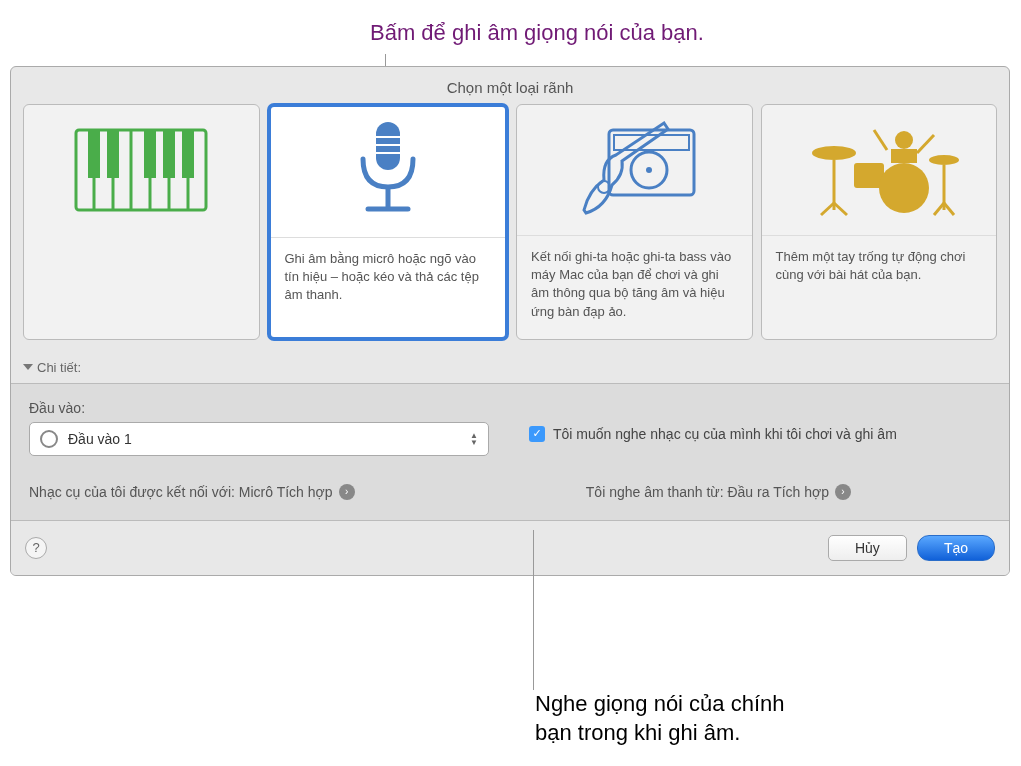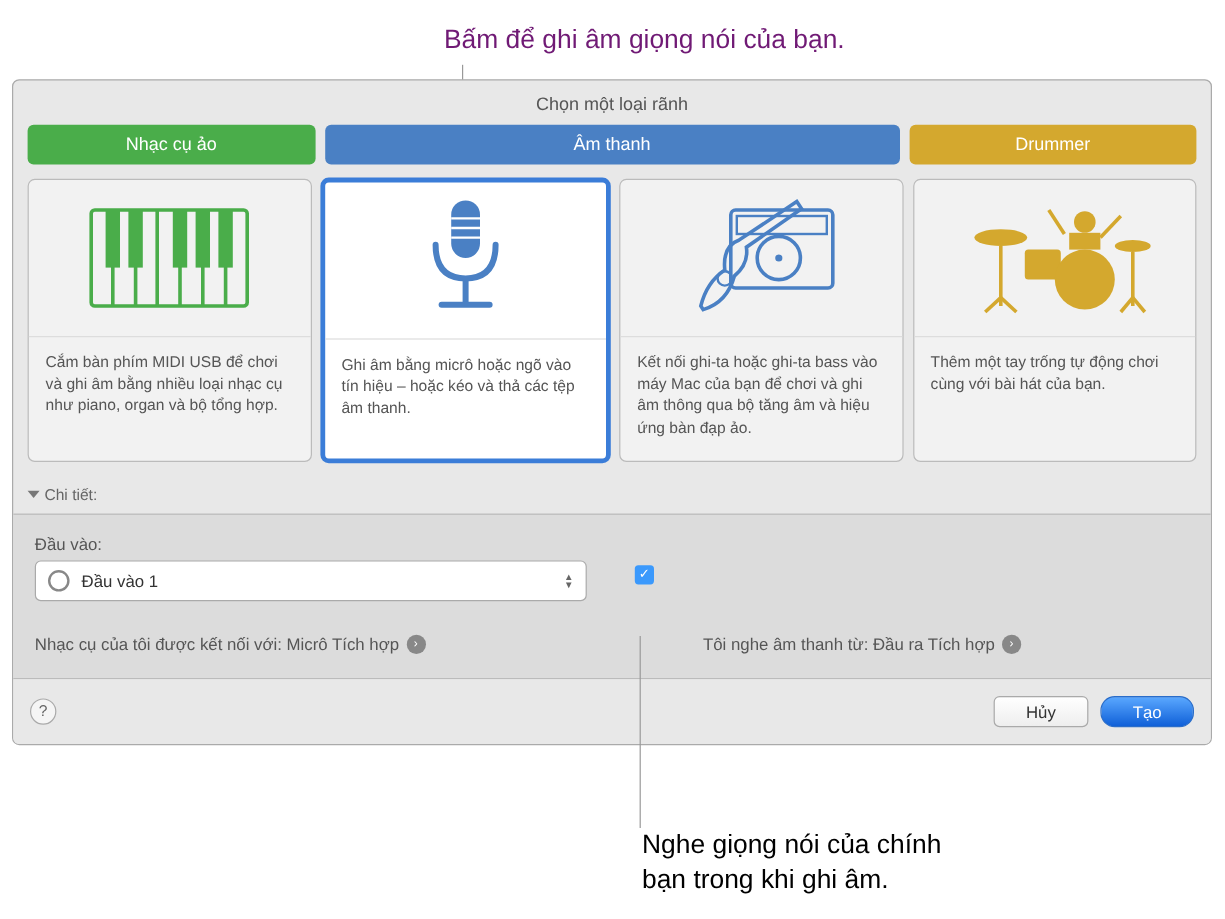--- a/index.html
+++ b/index.html
@@ -247,45 +247,39 @@
   </style>
 </head>
 <body>
 
 <div class="callout-top">Bấm để ghi âm giọng nói của bạn.</div>
 <div class="callout-line-top"></div>
 
 <div class="window">
   <div class="window-title">Chọn một loại rãnh</div>
 
-  <div class="tabs">
-    <div class="tab tab-green">Nhạc cụ ảo</div>
-    <div class="tab tab-blue">Âm thanh</div>
-    <div class="tab tab-yellow">Drummer</div>
-  </div>
 
   <div class="cards">
     <div class="card">
       <div class="card-icon">
         <svg width="140" height="90" viewBox="0 0 140 90">
           <rect x="5" y="5" width="130" height="80" rx="3" fill="none" stroke="#4aad4a" stroke-width="3"></rect>
           <line x1="23" y1="5" x2="23" y2="85" stroke="#4aad4a" stroke-width="3"></line>
           <line x1="42" y1="5" x2="42" y2="85" stroke="#4aad4a" stroke-width="3"></line>
           <line x1="60" y1="5" x2="60" y2="85" stroke="#4aad4a" stroke-width="3"></line>
           <line x1="79" y1="5" x2="79" y2="85" stroke="#4aad4a" stroke-width="3"></line>
           <line x1="98" y1="5" x2="98" y2="85" stroke="#4aad4a" stroke-width="3"></line>
           <line x1="117" y1="5" x2="117" y2="85" stroke="#4aad4a" stroke-width="3"></line>
           <rect x="17" y="5" width="12" height="48" fill="#4aad4a"></rect>
           <rect x="36" y="5" width="12" height="48" fill="#4aad4a"></rect>
           <rect x="73" y="5" width="12" height="48" fill="#4aad4a"></rect>
           <rect x="92" y="5" width="12" height="48" fill="#4aad4a"></rect>
           <rect x="111" y="5" width="12" height="48" fill="#4aad4a"></rect>
         </svg>
       </div>
-      <div class="card-desc">Cắm bàn phím MIDI USB để chơi và ghi âm bằng nhiều loại nhạc cụ như piano, organ và bộ tổng hợp.</div>
     </div>
 
     <div class="card selected">
       <div class="card-icon">
         <svg width="100" height="110" viewBox="0 0 100 110">
           <rect x="38" y="5" width="24" height="48" rx="12" fill="#4a80c4"></rect>
           <line x1="38" y1="20" x2="62" y2="20" stroke="#fff" stroke-width="2"></line>
           <line x1="38" y1="28" x2="62" y2="28" stroke="#fff" stroke-width="2"></line>
           <line x1="38" y1="36" x2="62" y2="36" stroke="#fff" stroke-width="2"></line>
           <path d="M 25 42 Q 25 70 50 70 Q 75 70 75 42" fill="none" stroke="#4a80c4" stroke-width="5" stroke-linecap="round"></path>
@@ -343,20 +337,21 @@
       <div style="flex:0 0 460px">
         <div class="details-label">Đầu vào:</div>
         <div class="input-select">
           <span class="input-circle"></span>
           <span>Đầu vào 1</span>
           <span class="select-arrows">▲<br>▼</span>
         </div>
       </div>
       <div class="checkbox-row" style="flex:1; margin-top:22px">
         <span class="checkbox">✓</span>
+        <span>Tôi muốn nghe nhạc cụ của mình khi tôi chơi và ghi âm</span>
       </div>
     </div>
 
     <div class="link-row">
       <div class="link-item">
         <span>Nhạc cụ của tôi được kết nối với: Micrô Tích hợp</span>
         <span class="chevron-circle">›</span>
       </div>
       <div class="link-item" style="margin-right:140px">
         <span>Tôi nghe âm thanh từ: Đầu ra Tích hợp</span>

